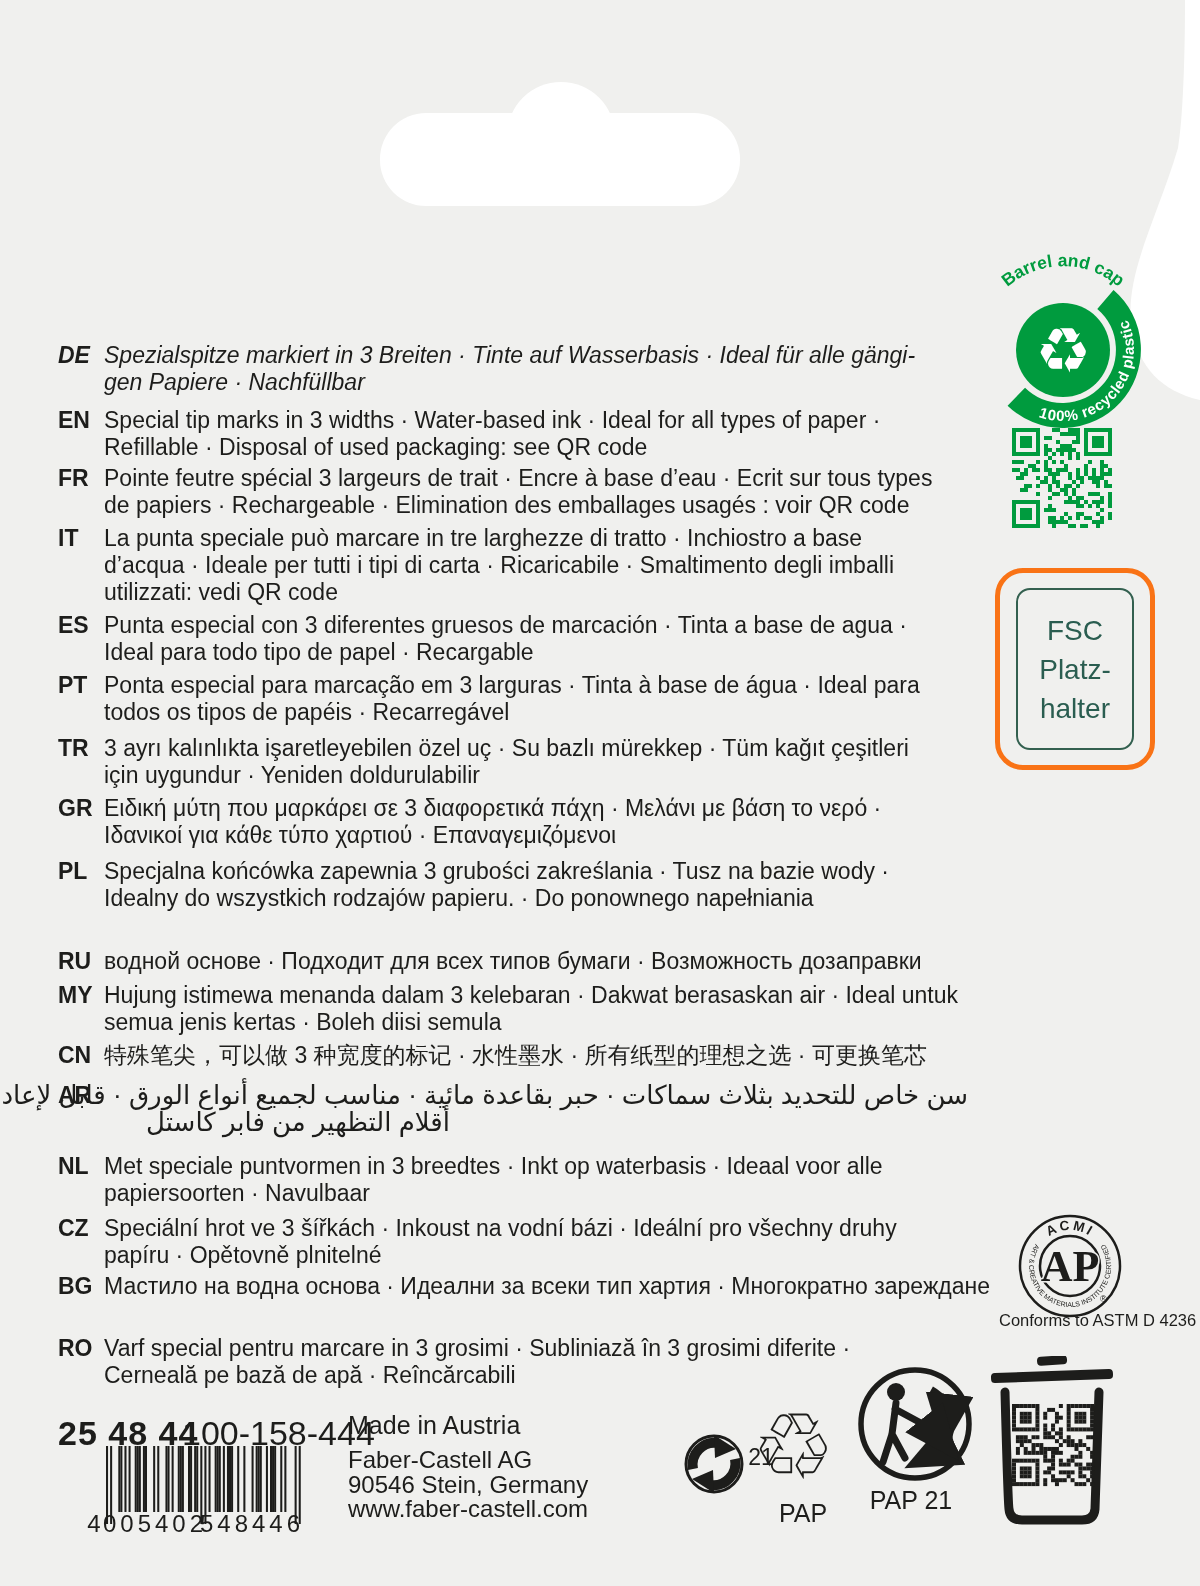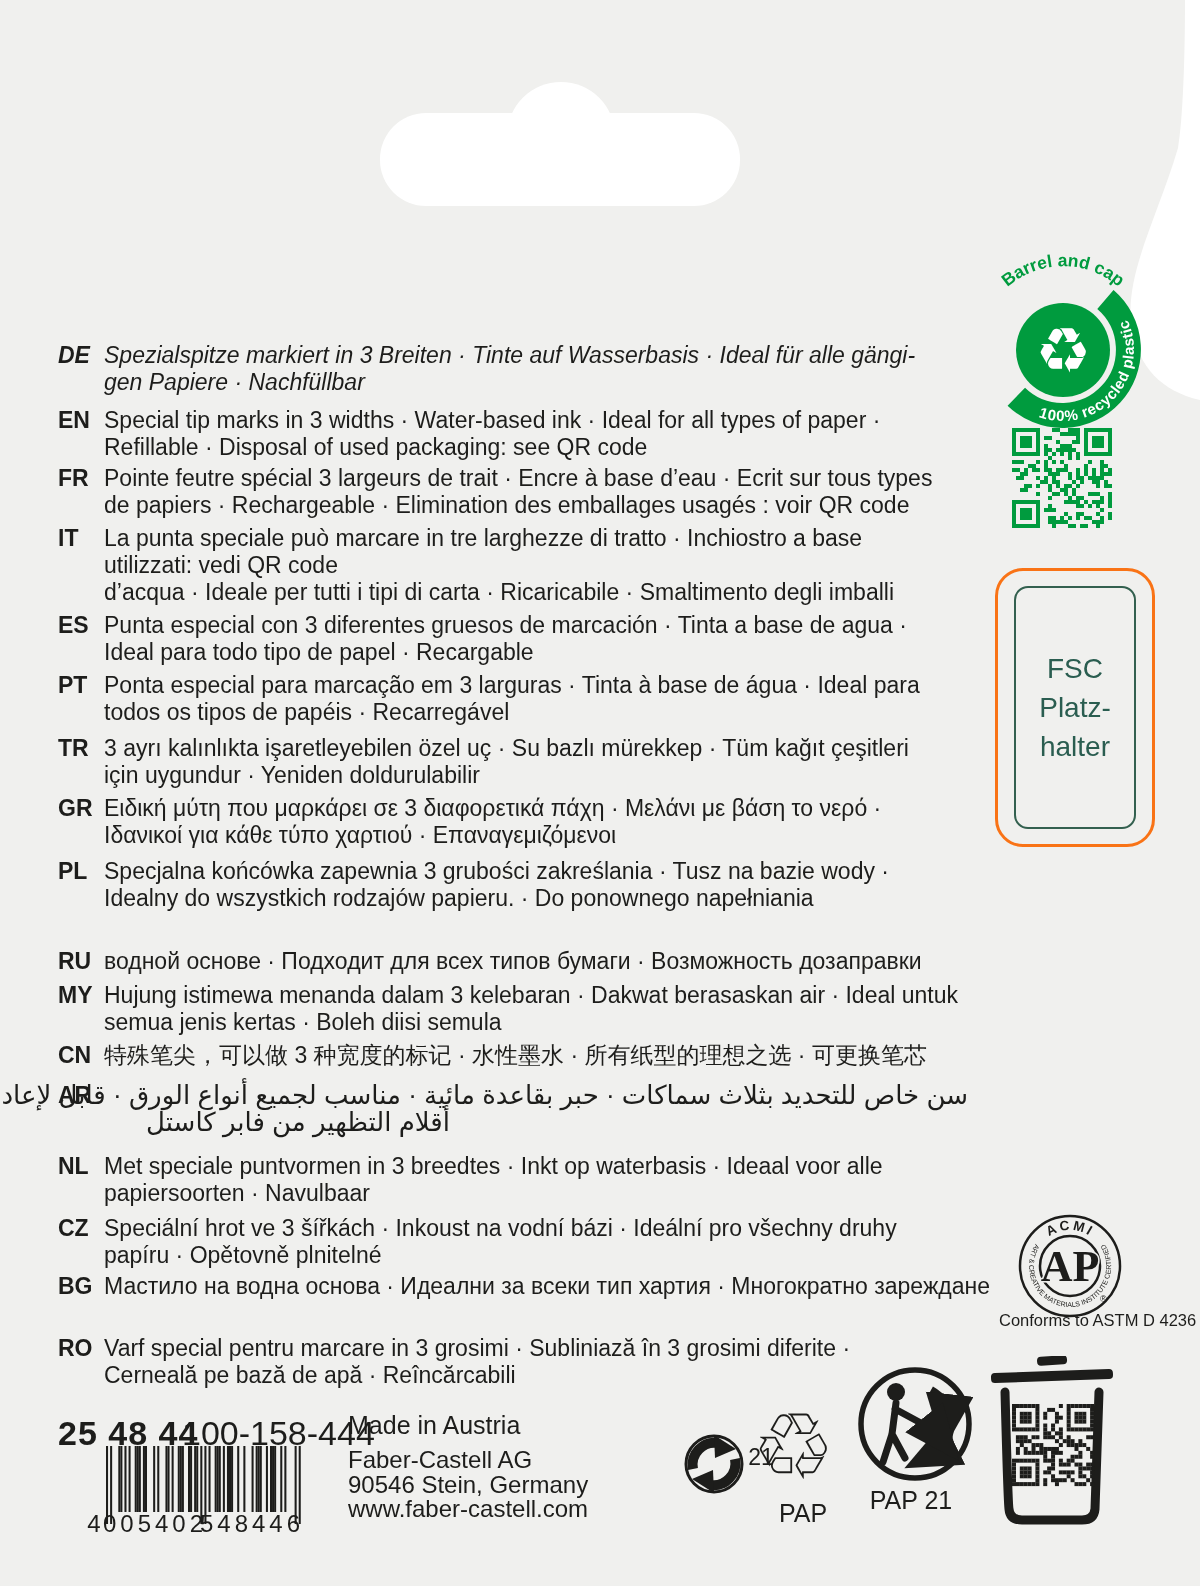--- a/index.html
+++ b/index.html
@@ -8,21 +8,21 @@
   svg{display:block;}
   .abs{position:absolute;}
   
   .lang-row{position:absolute;left:58px;width:910px;font-size:23px;line-height:27px;color:#1d1d1b;}
   .lang-code{position:absolute;left:0;top:0;font-weight:700;}
   .lang-text{margin-left:46px;}
   .lang-text .line{white-space:nowrap;}
   .lang-text.rtl{direction:rtl;text-align:right;font-size:26px;}
   .lang-text.rtl .line:nth-child(2){padding-left:0;padding-right:518px;}
   
-  #fsc-outer{left:995px;top:568px;width:160px;height:279px;border:3px solid #f97316;border-radius:28px;box-sizing:border-box;}
+  #fsc-outer{left:995px;top:568px;width:160px;height:202px;border:5px solid #f97316;border-radius:28px;box-sizing:border-box;}
   #fsc-inner{position:absolute;left:16px;top:15px;right:16px;bottom:15px;border:2px solid #33604f;border-radius:14px;
              display:flex;align-items:center;justify-content:center;text-align:center;
              color:#2a5d50;font-size:28px;line-height:39px;white-space:pre-line;}
   
   .f-num{position:absolute;font-size:34px;}
   #article-no{left:58px;top:1414px;font-weight:700;letter-spacing:1px;}
   #order-no{left:182px;top:1414px;}
   #made-in{left:348px;top:1411px;font-size:25px;}
   #company{left:348px;top:1448px;font-size:24px;line-height:24.5px;white-space:pre-line;}
   #pap21-glyph{left:752px;top:1402px;font-size:92px;line-height:92px;font-family:"DejaVu Sans",sans-serif;}
@@ -357,22 +357,22 @@
         <span class="lang-code">FR</span>
         <div class="lang-text">
           <div class="line">Pointe feutre spécial 3 largeurs de trait · Encre à base d’eau · Ecrit sur tous types</div>
           <div class="line">de papiers · Rechargeable · Elimination des emballages usagés : voir QR code</div>
         </div>
       </div>
       <div class="lang-row" style="top: 525px;">
         <span class="lang-code">IT</span>
         <div class="lang-text">
           <div class="line">La punta speciale può marcare in tre larghezze di tratto · Inchiostro a base</div>
+          <div class="line">d’acqua · Ideale per tutti i tipi di carta · Ricaricabile ·  Smaltimento degli imballi</div>
           <div class="line">utilizzati: vedi QR code</div>
-          <div class="line">d’acqua · Ideale per tutti i tipi di carta · Ricaricabile ·  Smaltimento degli imballi</div>
         </div>
       </div>
       <div class="lang-row" style="top: 612px;">
         <span class="lang-code">ES</span>
         <div class="lang-text">
           <div class="line">Punta especial con 3 diferentes gruesos de marcación · Tinta a base de agua ·</div>
           <div class="line">Ideal para todo tipo de papel · Recargable</div>
         </div>
       </div>
       <div class="lang-row" style="top: 672px;">

